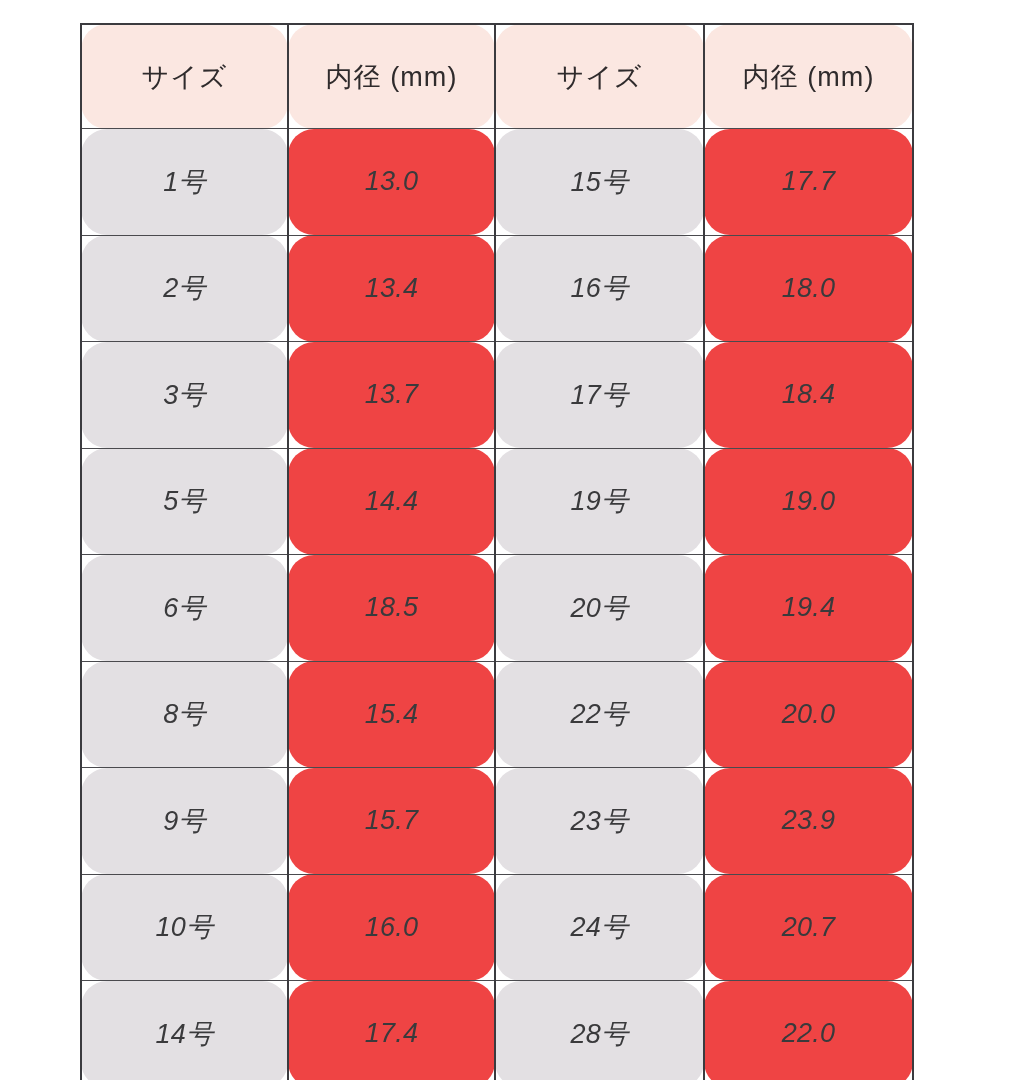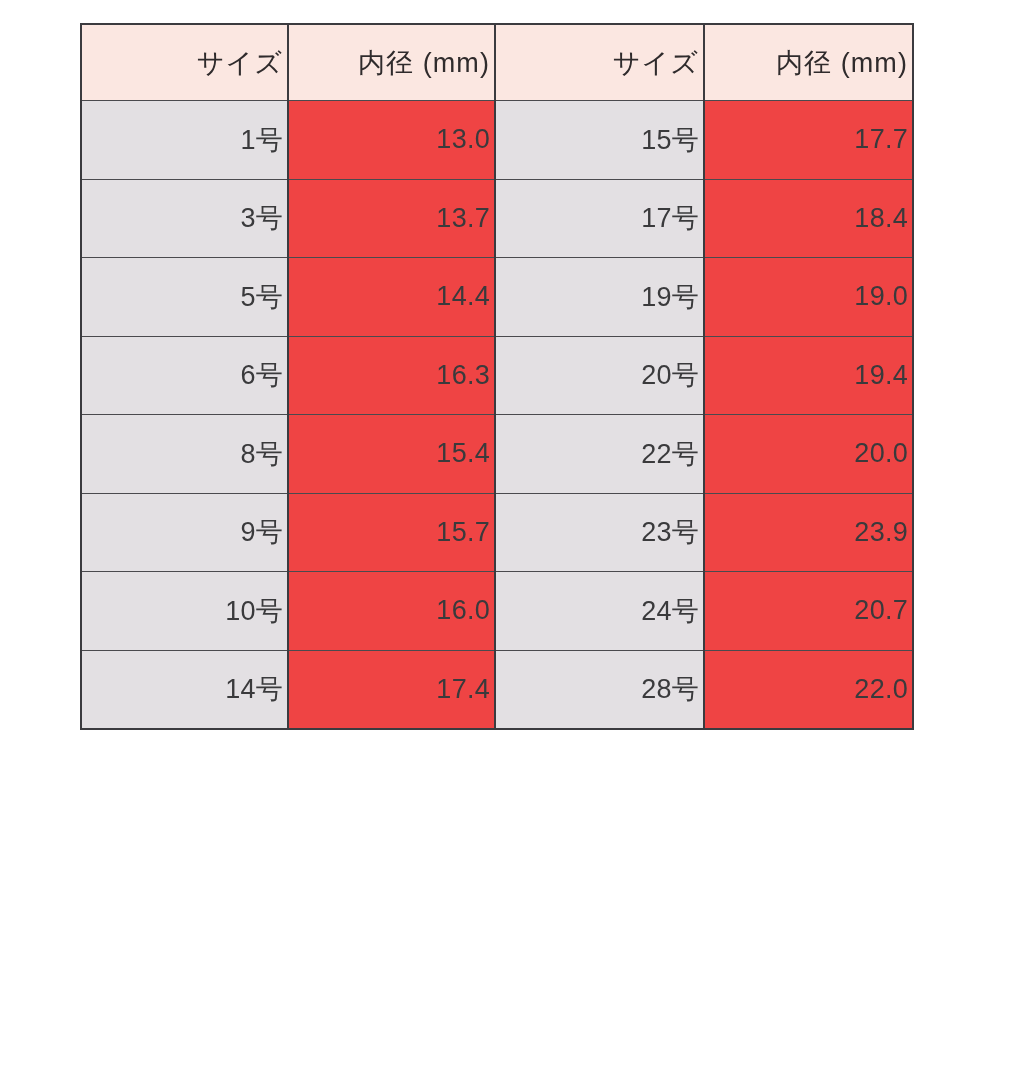--- a/index.html
+++ b/index.html
@@ -32,41 +32,42 @@
   }
 
   .ring-size-table col.c1 { width: 207px; }
   .ring-size-table col.c2 { width: 207px; }
   .ring-size-table col.c3 { width: 209px; }
   .ring-size-table col.c4 { width: 209px; }
 
   .ring-size-table th,
   .ring-size-table td {
     margin: 0;
-    padding: 4px;
-    text-align: right;
+    padding: 18px;
+    text-align: center;
     vertical-align: middle;
     border-left: 2px solid #3b3b3f;
     border-right: 2px solid #3b3b3f;
     border-top: 1.5px solid #4a4a4e;
     border-bottom: 1.5px solid #4a4a4e;
+    border-radius: 26px;
   }
 
   thead th {
     height: 67px;
     background: #fbe7e1;
     font-weight: 400;
     font-size: 27px;
     color: #2f2b2c;
     letter-spacing: 0.04em;
     border-top: none;
     border-bottom: 3px solid #3b3b3f;
   }
 
-  tbody tr { height: 69.5px; }
+  tbody tr { height: 69.5px; font-style: italic; }
 
   tbody td {
     font-size: 27px;
     color: #3a3a3c;
     letter-spacing: 0.01em;
     height: 69.5px;
   }
 
   tbody td.size-cell {
     background: #e3e0e3;
@@ -108,34 +109,40 @@
       </tr>
     </thead>
     <tbody id="table-body">
         <tr>
           <td class="size-cell">1号</td>
           <td class="diameter-cell">13.0</td>
           <td class="size-cell">15号</td>
           <td class="diameter-cell">17.7</td>
         </tr>
         <tr>
+          <td class="size-cell">2号</td>
+          <td class="diameter-cell">13.4</td>
+          <td class="size-cell">16号</td>
+          <td class="diameter-cell">18.0</td>
+        </tr>
+        <tr>
           <td class="size-cell">3号</td>
           <td class="diameter-cell">13.7</td>
           <td class="size-cell">17号</td>
           <td class="diameter-cell">18.4</td>
         </tr>
         <tr>
           <td class="size-cell">5号</td>
           <td class="diameter-cell">14.4</td>
           <td class="size-cell">19号</td>
           <td class="diameter-cell">19.0</td>
         </tr>
         <tr>
           <td class="size-cell">6号</td>
-          <td class="diameter-cell">16.3</td>
+          <td class="diameter-cell">18.5</td>
           <td class="size-cell">20号</td>
           <td class="diameter-cell">19.4</td>
         </tr>
         <tr>
           <td class="size-cell">8号</td>
           <td class="diameter-cell">15.4</td>
           <td class="size-cell">22号</td>
           <td class="diameter-cell">20.0</td>
         </tr>
         <tr>

